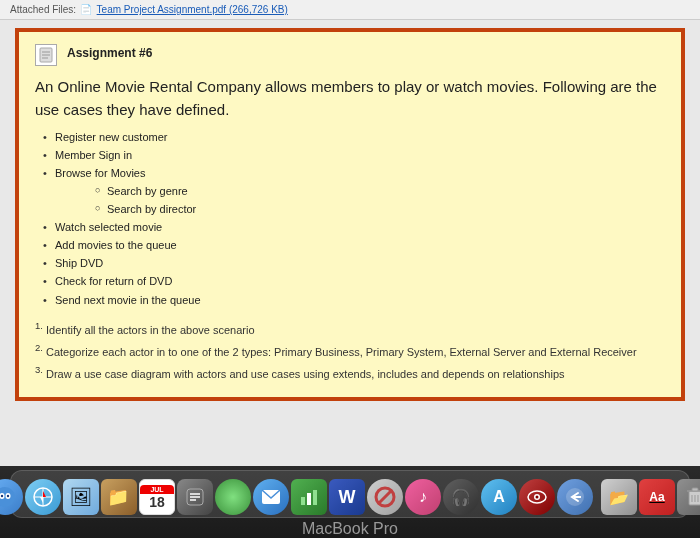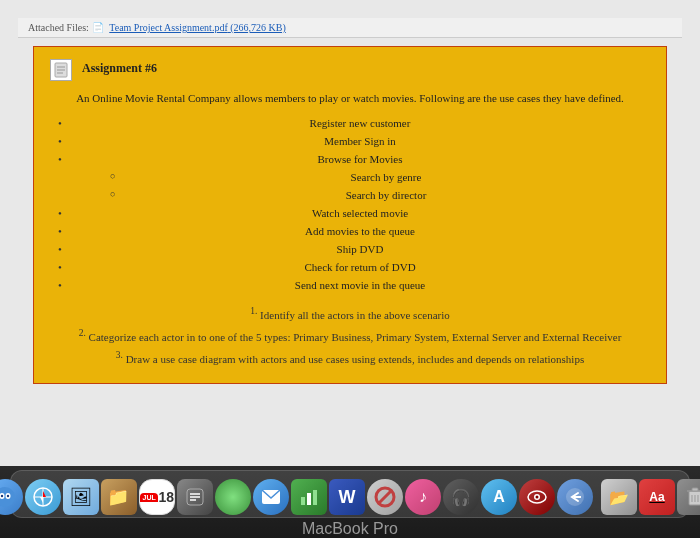--- a/index.html
+++ b/index.html
@@ -10,23 +10,22 @@
       background: #c8c8c8;
       font-family: Arial, Helvetica, sans-serif;
       overflow: hidden;
       display: flex;
       flex-direction: column;
     }
 
     .document-area {
       flex: 1;
       background: #e8e8e8;
-      padding: 18px;
+      padding: 0;
       overflow: hidden;
-      font-family: Liberation Serif, serif;
     }
 
     .attached-files-bar {
       background: #f0f0f0;
       border-bottom: 1px solid #ccc;
       padding: 4px 10px;
       font-size: 10px;
       color: #555;
       display: flex;
       align-items: center;
@@ -38,28 +37,27 @@
       font-size: 10px;
     }
 
     .attached-files-bar .file-link {
       color: #1a5cb8;
       text-decoration: underline;
       font-size: 10px;
     }
 
     .content-area {
-      background: #eab308;
+      background: #fef9c3;
       margin: 8px 15px;
       padding: 12px 16px;
-      border: 1px solid #c2410c;
+      border: 4px solid #c2410c;
       font-size: 11.5px;
       color: #222;
       line-height: 1.55;
-      text-align: center;
     }
 
     .assignment-header {
       display: flex;
       align-items: flex-start;
       gap: 10px;
       margin-bottom: 8px;
     }
 
     .assignment-icon {
@@ -76,21 +74,21 @@
     }
 
     .assignment-title {
       font-weight: bold;
       font-size: 12px;
       margin-bottom: 4px;
     }
 
     .assignment-intro {
       margin-bottom: 8px;
-      font-size: 11px;
+      font-size: 15px;
     }
 
     ul.main-list {
       list-style: none;
       padding-left: 8px;
       margin-bottom: 8px;
     }
 
     ul.main-list > li {
       font-size: 11px;
@@ -248,21 +246,21 @@
       <li><span>Send next movie in the queue</span></li>
     </ul>
 
     <div class="questions-section">
       <div class="question-item">
         <span class="question-num">1.</span>
         <span> Identify all the actors in the above scenario</span>
       </div>
       <div class="question-item">
         <span class="question-num">2.</span>
-        <span> Categorize each actor in to one of the 5 types: Primary Business, Primary System, External Server and External Receiver</span>
+        <span> Categorize each actor in to one of the 2 types: Primary Business, Primary System, External Server and External Receiver</span>
       </div>
       <div class="question-item">
         <span class="question-num">3.</span>
         <span> Draw a use case diagram with actors and use cases using extends, includes and depends on relationships</span>
       </div>
     </div>
   </div>
 </div>
 
 <div class="dock-area">
@@ -289,21 +287,21 @@
     </div>
 
     <div class="dock-icon" style="background:linear-gradient(135deg,#b0d8f0,#70aadd);border-radius:6px;">
       <span style="font-size:18px;">🖼</span>
     </div>
 
     <div class="dock-icon" style="background:linear-gradient(135deg,#c8a060,#8b5e2a);border-radius:6px;">
       <span style="font-size:18px;">📁</span>
     </div>
 
-    <div class="dock-icon" style="background:#fff;border-radius:13px;border:1px solid #ddd;font-size:9px;color:#e00;font-weight:bold;">
+    <div class="dock-icon" style="background:#fff;border-radius:6px;border:1px solid #ddd;flex-direction:column;font-size:9px;color:#e00;font-weight:bold;">
       <span style="background:#e00;color:white;width:100%;text-align:center;font-size:7px;border-radius:4px 4px 0 0;padding:1px 0;">JUL</span>
       <span style="font-size:14px;color:#333;font-weight:bold;">18</span>
     </div>
 
     <div class="dock-icon" style="background:linear-gradient(135deg,#888,#444);border-radius:8px;">
       <svg width="20" height="20" viewBox="0 0 20 20">
         <rect x="2" y="2" width="16" height="16" rx="3" fill="none" stroke="#aaa" stroke-width="1"></rect>
         <line x1="5" y1="7" x2="15" y2="7" stroke="white" stroke-width="1.5"></line>
         <line x1="5" y1="10" x2="15" y2="10" stroke="white" stroke-width="1.5"></line>
         <line x1="5" y1="13" x2="11" y2="13" stroke="white" stroke-width="1.5"></line>

